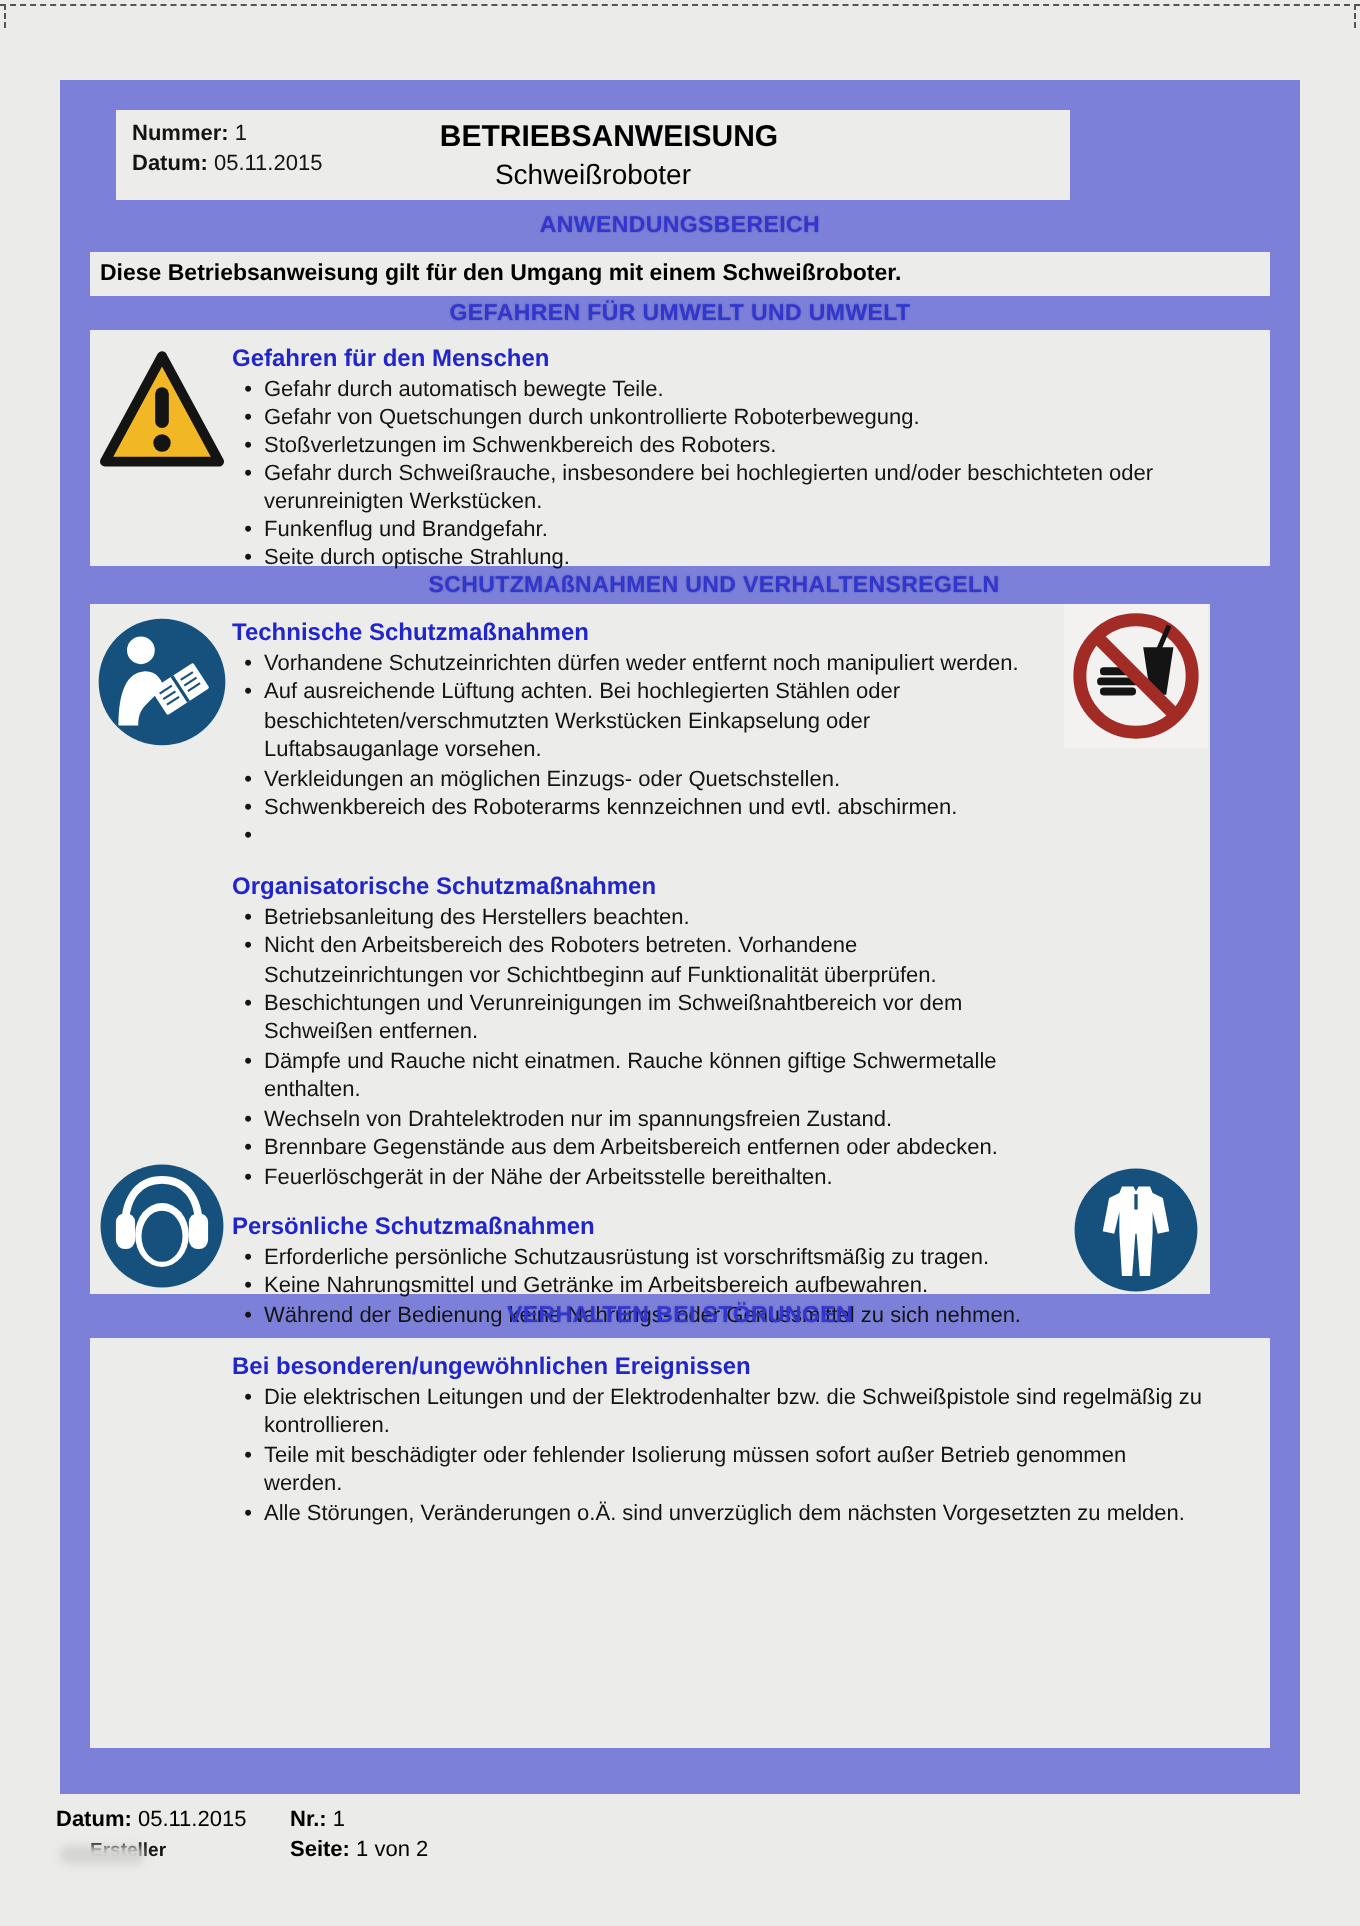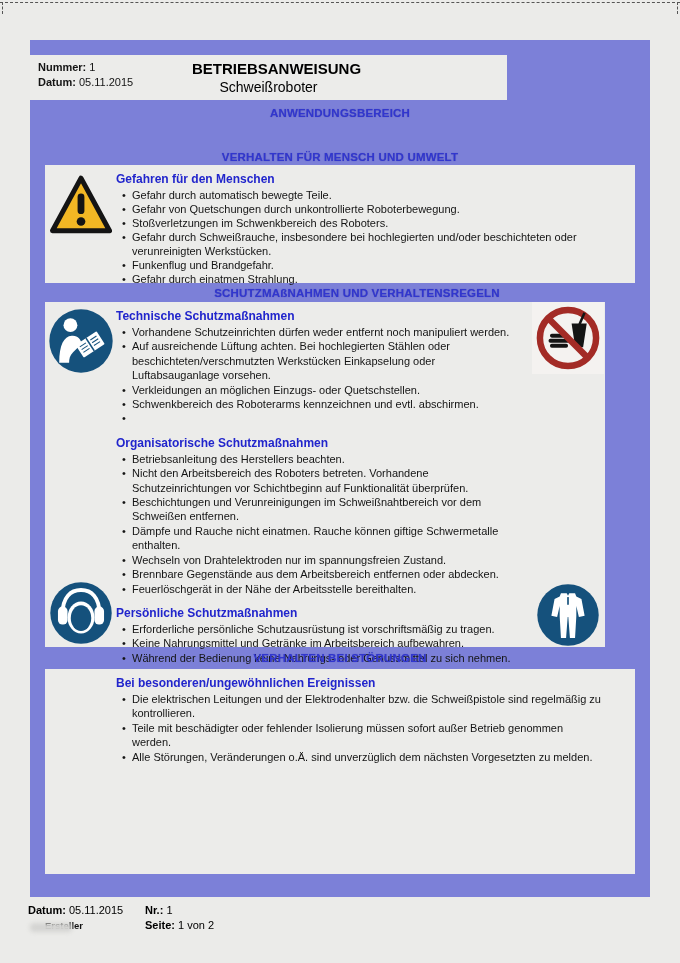--- a/index.html
+++ b/index.html
@@ -13,21 +13,21 @@
   .page{position:relative;width:680px;height:963px;background:var(--page-bg);overflow:hidden;}
   .cut-top{position:absolute;top:2px;left:0;width:100%;border-top:1px dashed #555;}
   .cut-left{position:absolute;top:2px;left:2px;height:12px;border-left:1px dashed #555;}
   .cut-right{position:absolute;top:2px;right:2px;height:12px;border-left:1px dashed #555;}
 
   .frame{position:absolute;left:30px;top:40px;width:620px;height:857px;background:var(--frame);}
   .abs{position:absolute;}
   .box{background:var(--box-bg);}
 
   
-  .header-box{left:0;top:15px;width:477px;height:45px;}
+  .header-box{left:28px;top:15px;width:477px;height:45px;}
   .hdr-meta{position:absolute;left:8px;top:5px;font-size:11px;line-height:15px;color:var(--body);}
   .hdr-meta b{font-weight:bold;}
   .hdr-titles{position:absolute;left:0;top:4px;width:100%;text-align:center;color:#000;}
   .hdr-title{font-size:15px;font-weight:bold;line-height:19px;padding-left:16px;}
   .hdr-subtitle{font-size:14px;font-weight:normal;line-height:18px;}
 
   
   .band{left:0;width:100%;display:flex;align-items:center;justify-content:center;
         color:var(--band-title);font-weight:bold;font-size:11.5px;letter-spacing:.2px;
         text-shadow:0 0 1px rgba(30,30,120,.45);}
@@ -86,22 +86,25 @@
         <div><b>Nummer:</b> <span>1</span></div>
         <div><b>Datum:</b> <span>05.11.2015</span></div>
       </div>
       <div class="hdr-titles">
         <div class="hdr-title">BETRIEBSANWEISUNG</div>
         <div class="hdr-subtitle">Schweißroboter</div>
       </div>
     </div>
 
     <div class="abs band band1">ANWENDUNGSBEREICH</div>
-
-    <div class="abs band band2">VERHALTEN FÜR MENSCH UND UMWELT</div>
+    <div class="abs box scope-box">
+      <div class="scope-text">Diese Betriebsanweisung gilt für den Umgang mit einem Schweißroboter.</div>
+    </div>
+
+    <div class="abs band band2">GEFAHREN FÜR UMWELT UND UMWELT</div>
     <div class="abs box hazards-box">
       <div class="icon-col">
         <span class="top-ic">
           <svg class="ic-svg" width="62" height="70" viewBox="0 0 100 100">
             <path d="M50 5 L96 90 L4 90 Z" fill="var(--warn-yellow,#f2b724)" stroke="#141414" stroke-width="8" stroke-linejoin="round"></path>
             <rect x="44.5" y="30" width="11" height="33" rx="5.5" fill="#141414"></rect>
             <circle cx="50" cy="75" r="7" fill="#141414"></circle>
           </svg>
         </span>
       </div>
@@ -124,21 +127,21 @@
               <span class="dot">•</span>
               <span class="litxt">Gefahr durch Schweißrauche, insbesondere bei hochlegierten und/oder beschichteten oder
 verunreinigten Werkstücken.</span>
             </div>
             <div class="li">
               <span class="dot">•</span>
               <span class="litxt">Funkenflug und Brandgefahr.</span>
             </div>
             <div class="li">
               <span class="dot">•</span>
-              <span class="litxt">Gefahr durch einatmen Strahlung.</span>
+              <span class="litxt">Seite durch optische Strahlung.</span>
             </div>
           </div>
       </div>
     </div>
 
     <div class="abs band band3">SCHUTZMAßNAHMEN UND VERHALTENSREGELN</div>
     <div class="abs box measures-box">
       <div class="icon-col">
         <span class="top-ic">
           <svg class="ic-svg" width="66" height="66" viewBox="0 0 100 100">

